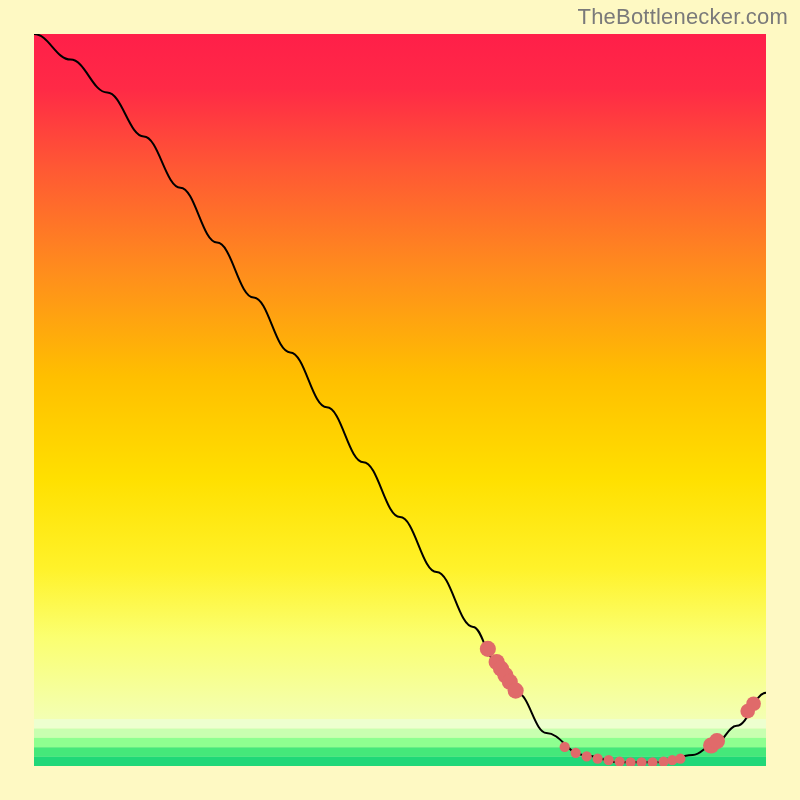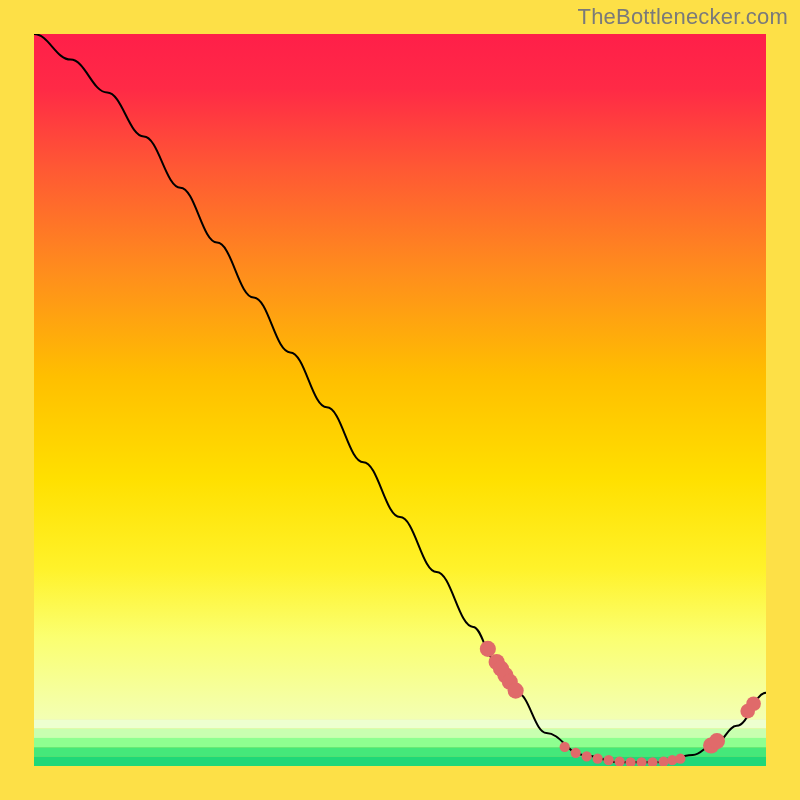--- a/index.html
+++ b/index.html
@@ -7,21 +7,21 @@
     padding: 0;
     width: 800px;
     height: 800px;
     background: #000;
     overflow: hidden;
   }
   .container {
     position: relative;
     width: 800px;
     height: 800px;
-    background: #fde047;
+    background: #fef9c3;
   }
   .attribution {
     position: absolute;
     top: 4px;
     right: 12px;
     font-family: Arial, Helvetica, sans-serif;
     font-size: 22px;
     font-weight: 500;
     color: #7a7a7a;
     letter-spacing: 0.2px;

